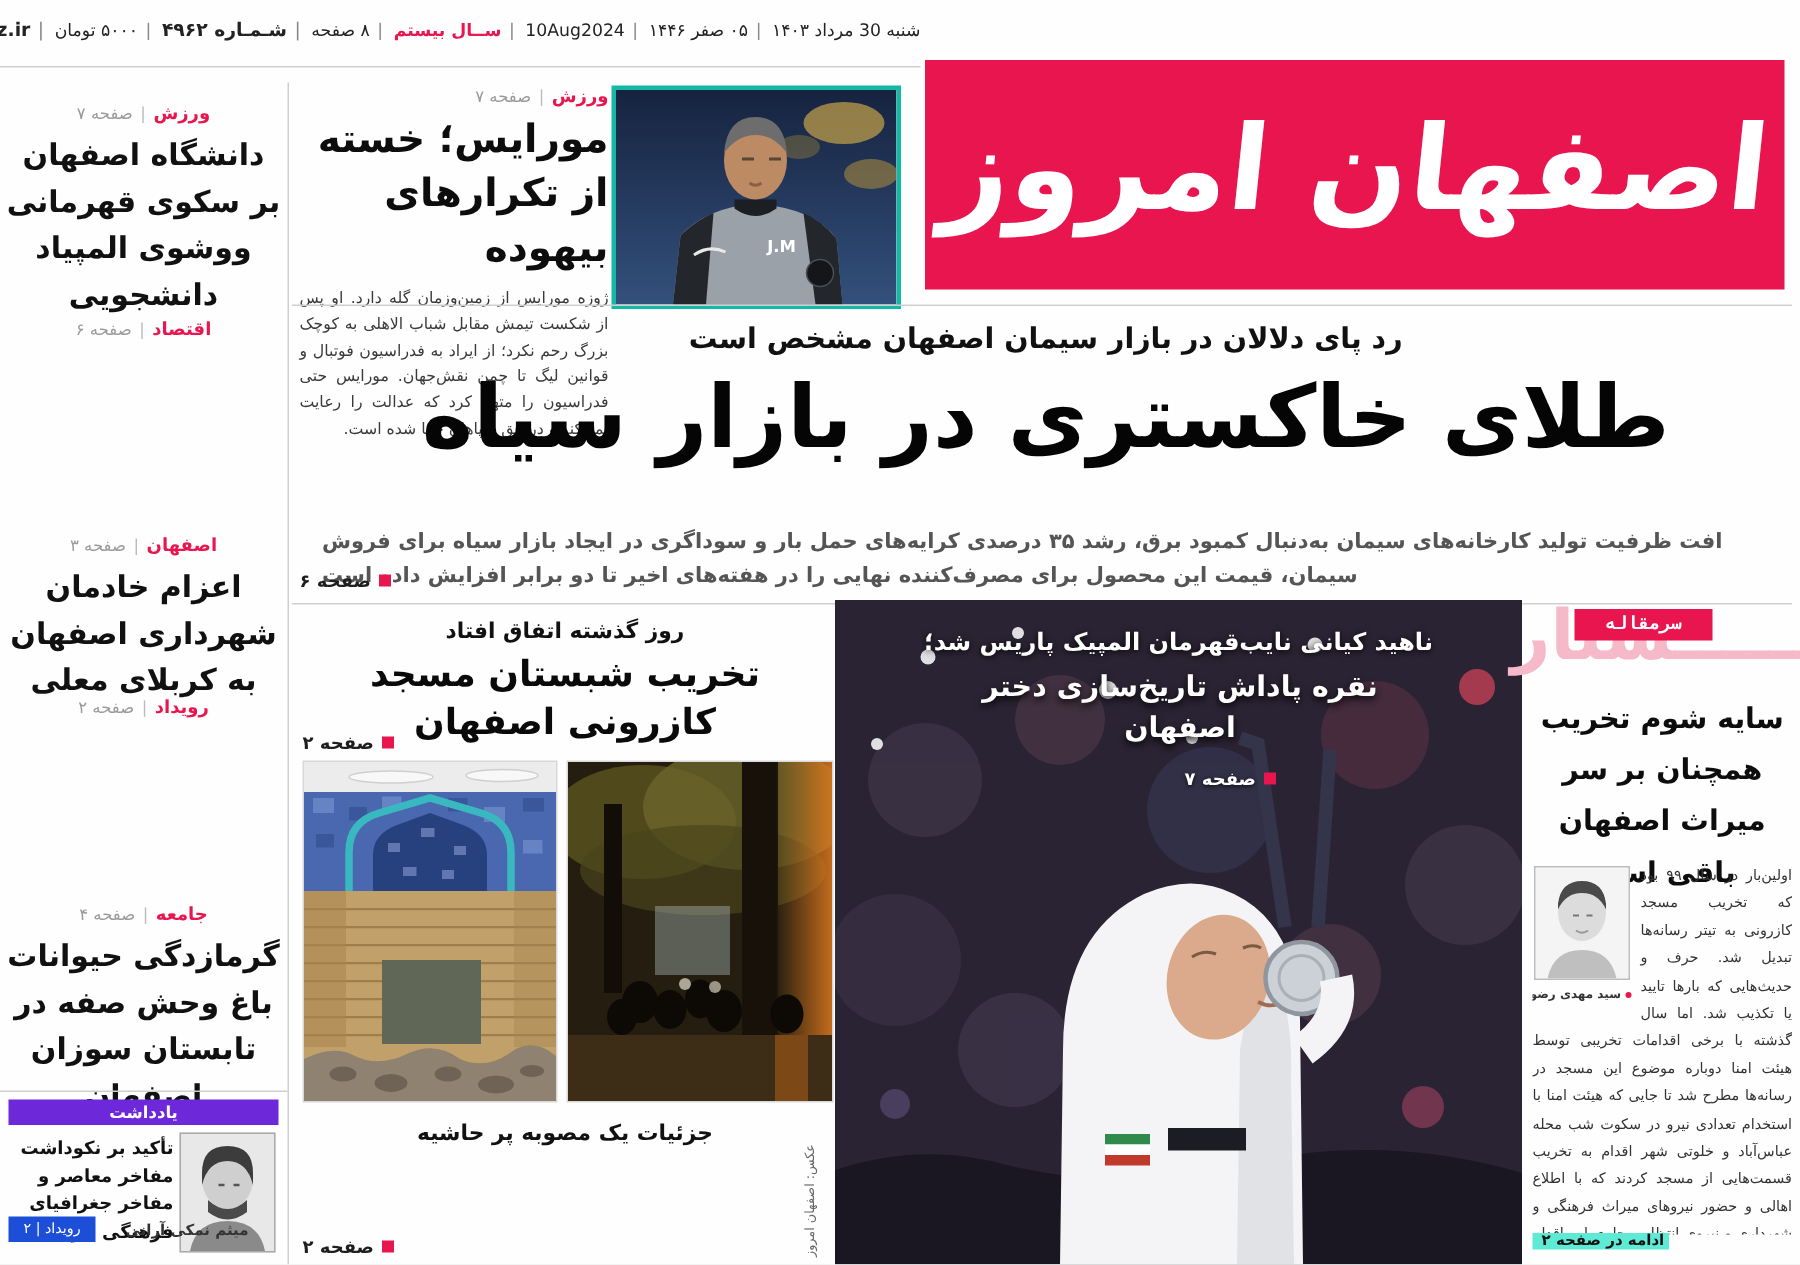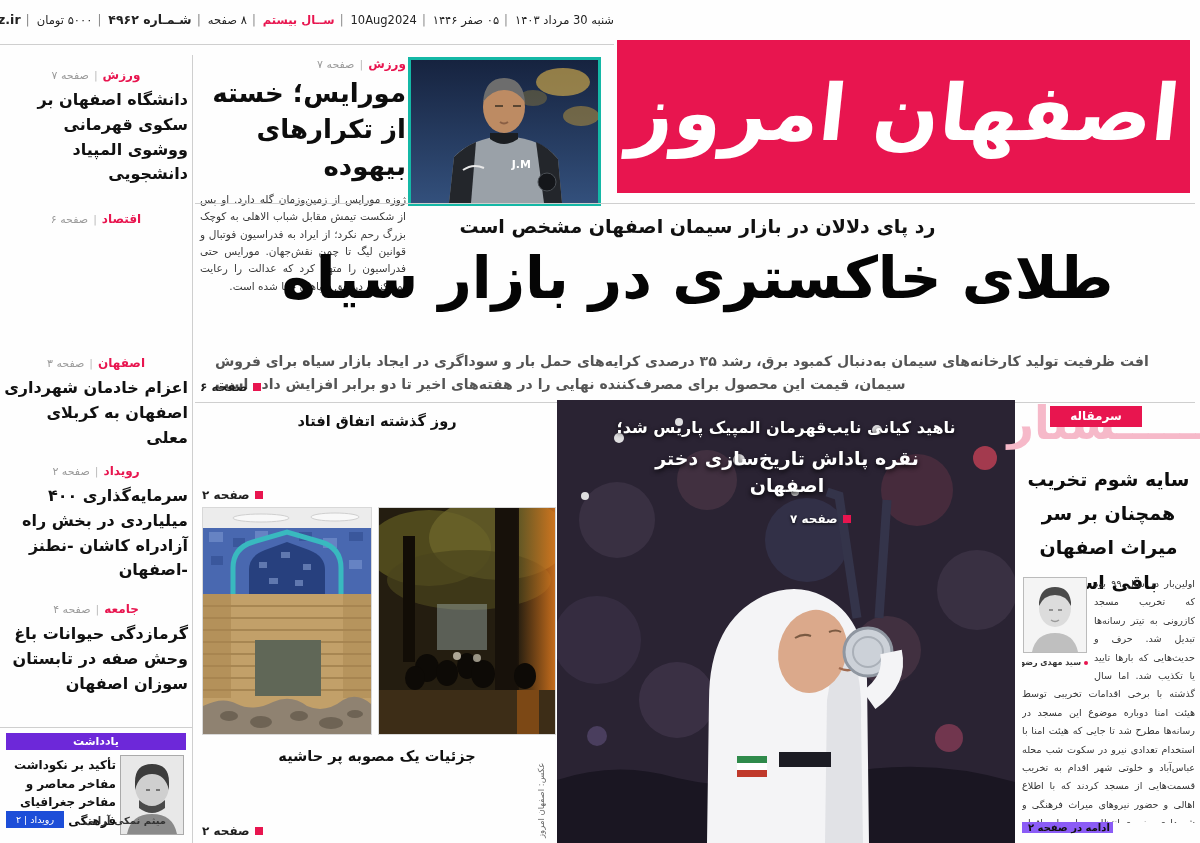--- a/index.html
+++ b/index.html
@@ -22,22 +22,22 @@
   .tagline{font-size:12px;white-space:nowrap;}
   .tagline .sec{color:#e8154f;font-weight:bold;}
   .tagline .pg{color:#9a9a9a;font-size:11px;}
   .tagline .pg::before{content:"|";margin:0 5px;color:#bbb;}
   
   .marker{font-size:12px;font-weight:bold;color:#1e1e1e;white-space:nowrap;}
   .marker .sq{display:inline-block;width:8px;height:8px;background:#e8154f;margin-left:5px;vertical-align:baseline;}
   .marker.onphoto{color:#fff;text-shadow:0 1px 3px rgba(0,0,0,.85);}
   
   .side-item{position:absolute;left:0;width:192px;text-align:center;}
-  .side-title{position:absolute;left:4px;width:184px;text-align:right;font-weight:bold;
-              font-size:16px;line-height:1.55;color:#111;}
+  .side-title{position:absolute;left:4px;width:184px;text-align:center;font-weight:bold;
+              font-size:20px;line-height:1.55;color:#111;}
   
   .notebox{position:absolute;left:6px;top:733px;width:180px;height:104px;}
   .notebar{height:17px;background:#6d28d9;color:#fff;font-size:11px;font-weight:bold;
            text-align:center;line-height:17px;}
   .noteimg{position:absolute;right:2px;top:22px;width:62px;height:78px;border:1px solid #aaa;background:#ddd;}
   .notetitle{position:absolute;right:70px;top:23px;width:106px;text-align:right;font-weight:bold;
              font-size:12px;line-height:1.55;color:#111;}
   .noteauthor{position:absolute;left:64px;top:82px;width:110px;text-align:center;font-size:10px;
               font-weight:bold;color:#333;}
   .notetag{position:absolute;left:0;top:78px;width:58px;height:17px;background:#1d4ed8;color:#fff;
@@ -65,30 +65,30 @@
   .bp-kicker{position:absolute;left:557px;top:418px;width:458px;text-align:center;color:#fff;
              font-weight:bold;font-size:16px;text-shadow:0 1px 4px rgba(0,0,0,.9);}
   .bp-headline{position:absolute;left:627px;top:445px;width:320px;text-align:center;color:#fff;
              font-weight:bold;font-size:19px;line-height:1.4;text-shadow:0 2px 5px rgba(0,0,0,.9);}
   .photocredit{position:absolute;left:536px;top:838px;transform:rotate(-90deg);transform-origin:0 0;
              font-size:8.5px;color:#666;white-space:nowrap;}
   
   .ed-ribbon-word{position:absolute;left:1060px;top:398px;width:200px;font-size:46px;font-weight:bold;
              color:#f6b9c9;white-space:nowrap;line-height:1.1;}
   .ed-badge{position:absolute;left:1050px;top:406px;width:92px;height:21px;background:#e8154f;color:#fff;
-             font-size:12px;font-weight:bold;text-align:center;line-height:21px;}
+             font-size:12px;font-weight:bold;text-align:center;line-height:21px;font-family:Liberation Mono, monospace;}
   .ed-headline{position:absolute;left:1022px;top:462px;width:173px;text-align:center;font-weight:bold;
              font-size:19px;line-height:1.8;color:#0d0d0d;}
   .ed-body{position:absolute;left:1022px;top:575px;width:173px;height:248px;overflow:hidden;
              font-size:9.6px;line-height:1.92;color:#333;text-align:justify;}
   .ed-photo{float:left;width:66px;margin:2px 6px 2px 0;text-align:center;}
   .ed-photo .img{width:62px;height:74px;border:1px solid #bbb;background:#eee;margin:0 auto;}
   .ed-photo .cap{font-size:8px;font-weight:bold;color:#333;margin-top:2px;white-space:nowrap;}
   .ed-photo .dot{display:inline-block;width:4px;height:4px;background:#e8154f;border-radius:50%;margin-left:3px;vertical-align:middle;}
-  .ed-continue{position:absolute;left:1022px;top:822px;background:#8b5cf6;padding:0 3px 0 6px;
+  .ed-continue{position:absolute;left:1022px;top:822px;background:#5eead4;padding:0 3px 0 6px;
              font-size:10px;font-weight:bold;color:#111;}
 </style>
 </head>
 <body>
 
 <div class="page">
 
   <div class="topbar">
     <span class="seg">شنبه 30 مرداد ۱۴۰۳</span><span class="seg">۰۵ صفر ۱۴۴۶</span><span class="seg">10Aug2024</span><span class="seg red">ســال بیستم</span><span class="seg">۸ صفحه</span><span class="seg bold">شـمـاره ۴۹۶۲</span><span class="seg">۵۰۰۰ تومان</span><span class="seg bold">www.esfahanemrooz.ir</span>
   </div>
@@ -110,21 +110,20 @@
   </div>
 
   <div class="side-item tagline" style="top:356px;">
     <span class="sec">اصفهان</span><span class="pg">صفحه ۳</span>
   </div>
   <div class="side-title" style="top:376px;">اعزام خادمان شهرداری اصفهان به کربلای معلی</div>
 
   <div class="side-item tagline" style="top:464px;">
     <span class="sec">رویداد</span><span class="pg">صفحه ۲</span>
   </div>
-  <div class="side-title" style="top:484px;">سرمایه‌گذاری ۴۰۰ میلیاردی در بخش راه آزادراه کاشان -نطنز -اصفهان</div>
 
   <div class="side-item tagline" style="top:602px;">
     <span class="sec">جامعه</span><span class="pg">صفحه ۴</span>
   </div>
   <div class="side-title" style="top:622px;">گرمازدگی حیوانات باغ وحش صفه در تابستان سوزان اصفهان</div>
 
   <div class="rule" style="left:0;top:727px;width:192px;height:1px;"></div>
 
   <div class="notebox">
     <div class="notebar">یادداشت</div>
@@ -179,20 +178,21 @@
 
   <div class="lead-kicker">رد پای دلالان در بازار سیمان اصفهان مشخص است</div>
   <div class="lead-headline">طلای خاکستری در بازار سیاه</div>
   <div class="lead-lede">افت ظرفیت تولید کارخانه‌های سیمان به‌دنبال کمبود برق، رشد ۳۵ درصدی کرایه‌های حمل بار و سوداگری در ایجاد بازار سیاه برای فروش سیمان، قیمت این محصول برای مصرف‌کننده نهایی را در هفته‌های اخیر تا دو برابر افزایش داده است</div>
   <div class="marker" style="position:absolute;left:200px;top:380px;">
     <span class="sq"></span><span>صفحه ۶</span>
   </div>
   <div class="rule" style="left:195px;top:402px;width:1000px;height:1px;"></div>
 
   <div class="mid-kicker" style="top:413px;">روز گذشته اتفاق افتاد</div>
+  <div class="mid-headline" style="top:433px;">تخریب شبستان مسجد کازرونی اصفهان</div>
   <div class="marker" style="position:absolute;left:202px;top:488px;">
     <span class="sq"></span><span>صفحه ۲</span>
   </div>
 
   <div class="photo-frame" style="left:202px;top:507px;width:168px;height:226px;">
     <svg width="168" height="226" viewBox="0 0 168 226">
       <rect width="168" height="226" fill="#c2a069"></rect>
       <rect width="168" height="20" fill="#ececec"></rect>
       <ellipse cx="58" cy="10" rx="28" ry="4" fill="#f8f8f8" stroke="#cfcfcf"></ellipse>
       <ellipse cx="132" cy="9" rx="24" ry="4" fill="#f8f8f8" stroke="#cfcfcf"></ellipse>

